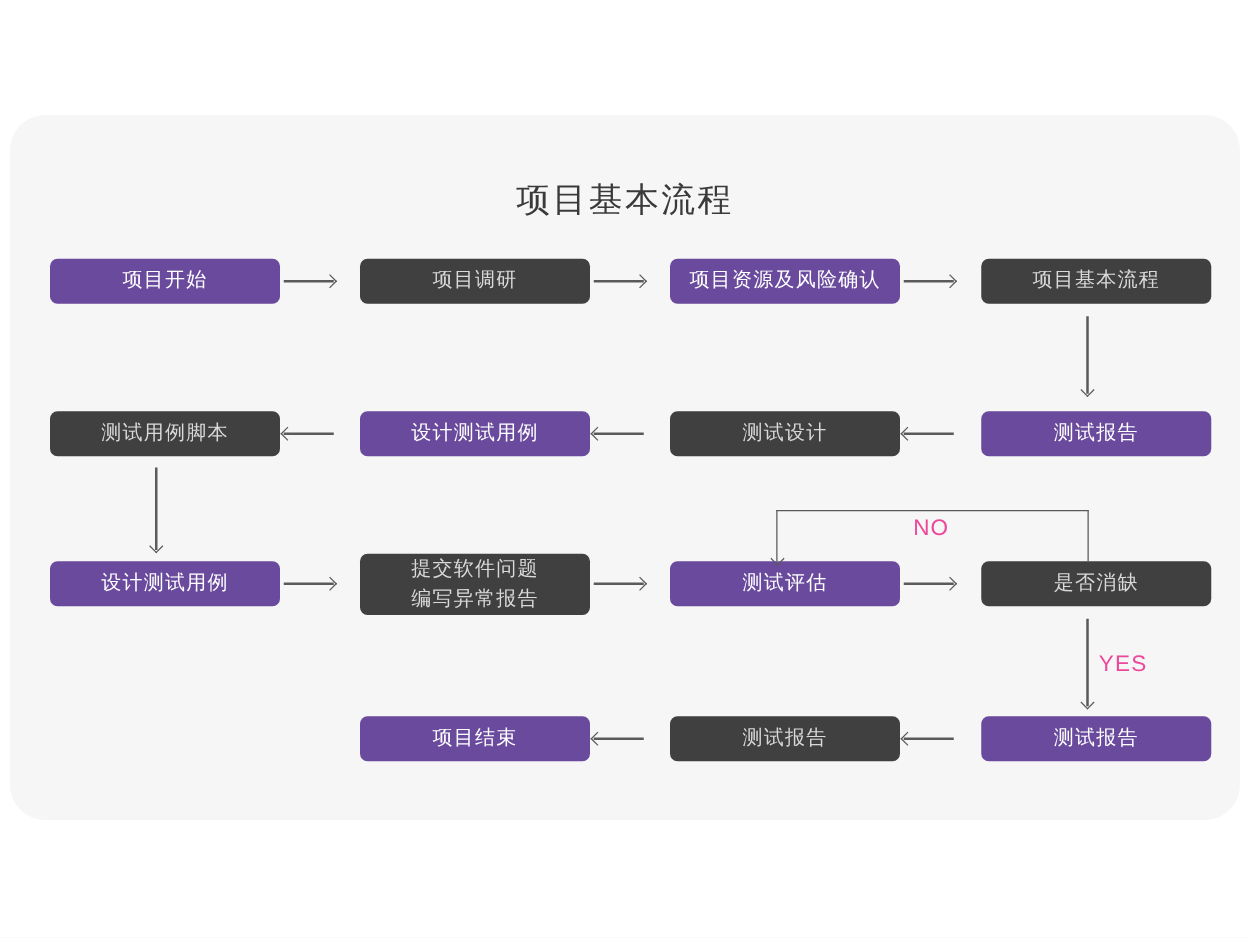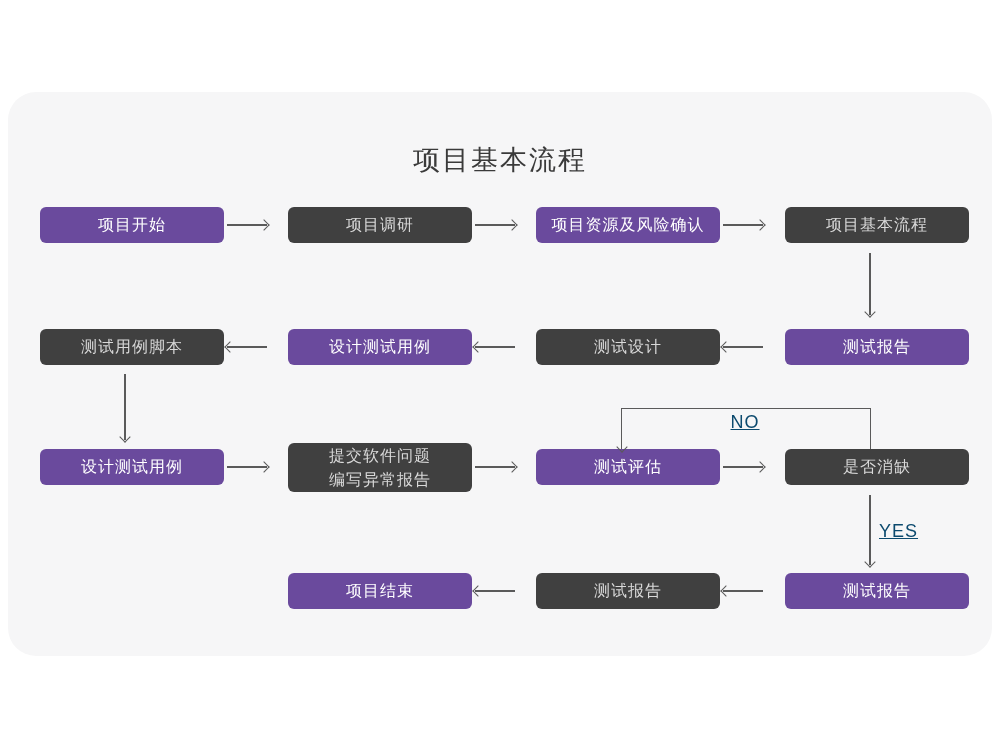--- a/index.html
+++ b/index.html
@@ -37,21 +37,21 @@
   .varrow .vline{position:absolute;left:4.2px;top:1px;bottom:1px;width:1.6px;background:#5a5a5a;}
   .varrow .chev{position:absolute;left:1px;bottom:0;width:7px;height:7px;
     border-top:1.6px solid #5a5a5a;border-right:1.6px solid #5a5a5a;transform:rotate(135deg);}
   .noloop{
     position:absolute;left:621px;top:408px;width:248px;height:40px;
     border-top:1.6px solid #5a5a5a;border-left:1.6px solid #5a5a5a;border-right:1.6px solid #5a5a5a;
   }
   .noloop .chev{position:absolute;left:-4.4px;bottom:-2px;width:7px;height:7px;
     border-top:1.6px solid #5a5a5a;border-right:1.6px solid #5a5a5a;transform:rotate(135deg);}
   .decision-label{
-    position:absolute;font-size:18px;color:#0c4a6e;letter-spacing:1px;text-decoration:underline;
+    position:absolute;font-size:18px;color:#ec4899;letter-spacing:1px;
   }
   .no-label{left:700px;top:412px;width:90px;text-align:center;}
   .yes-label{left:879px;top:521px;}
 </style>
 </head>
 <body>
 
 <div class="card"></div>
 
 <div class="title">项目基本流程</div>

